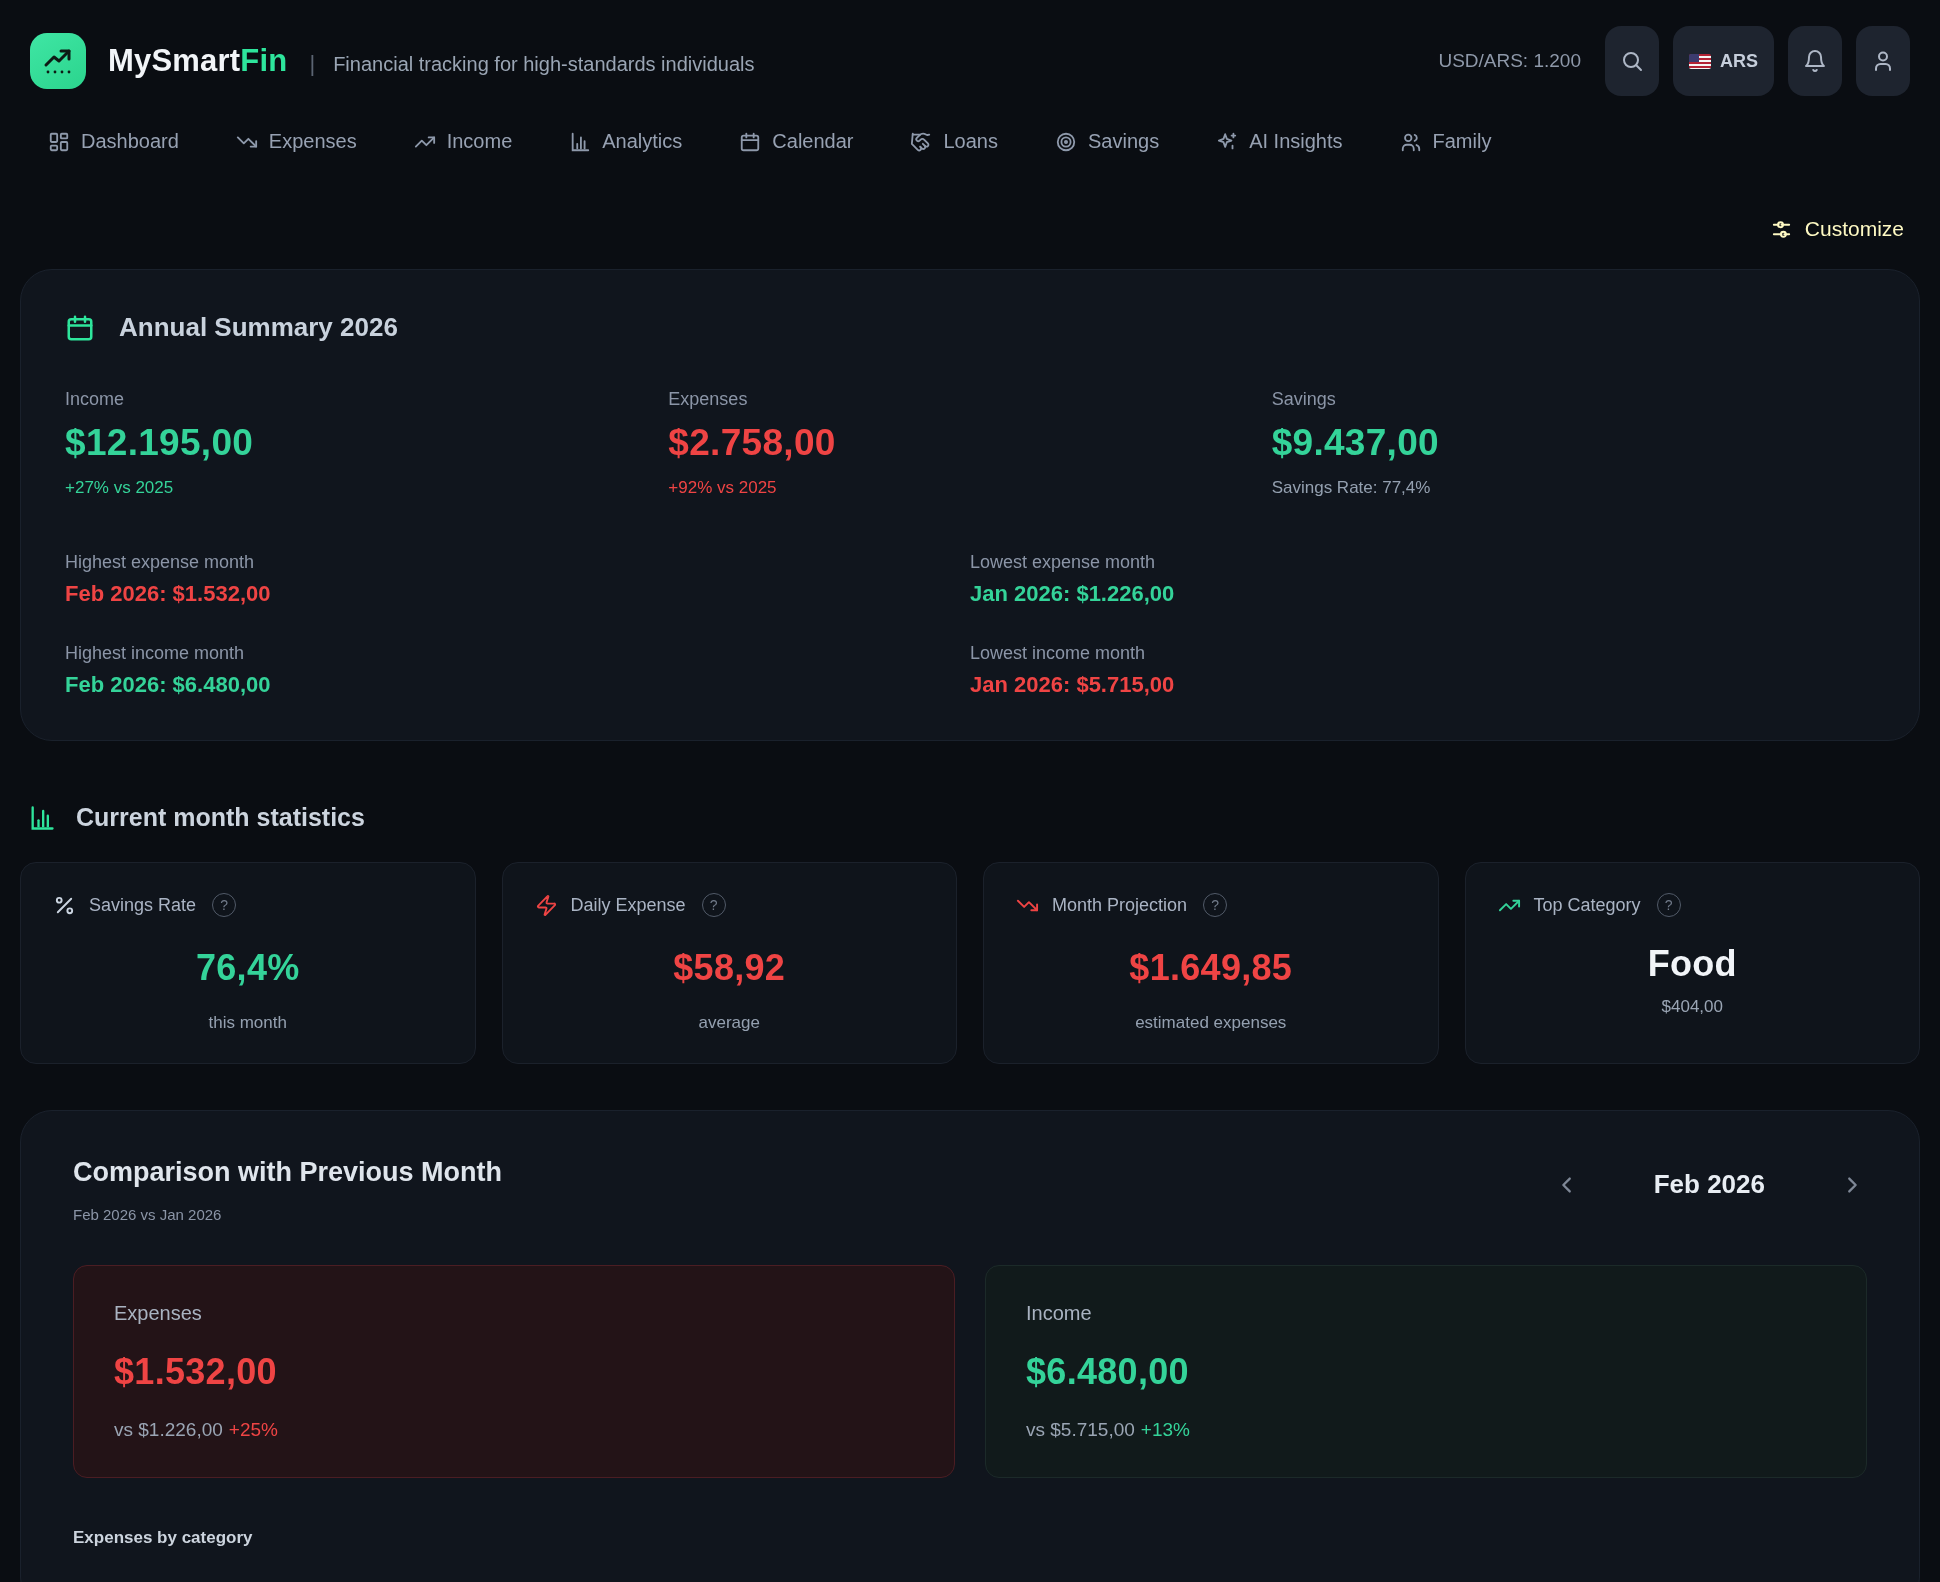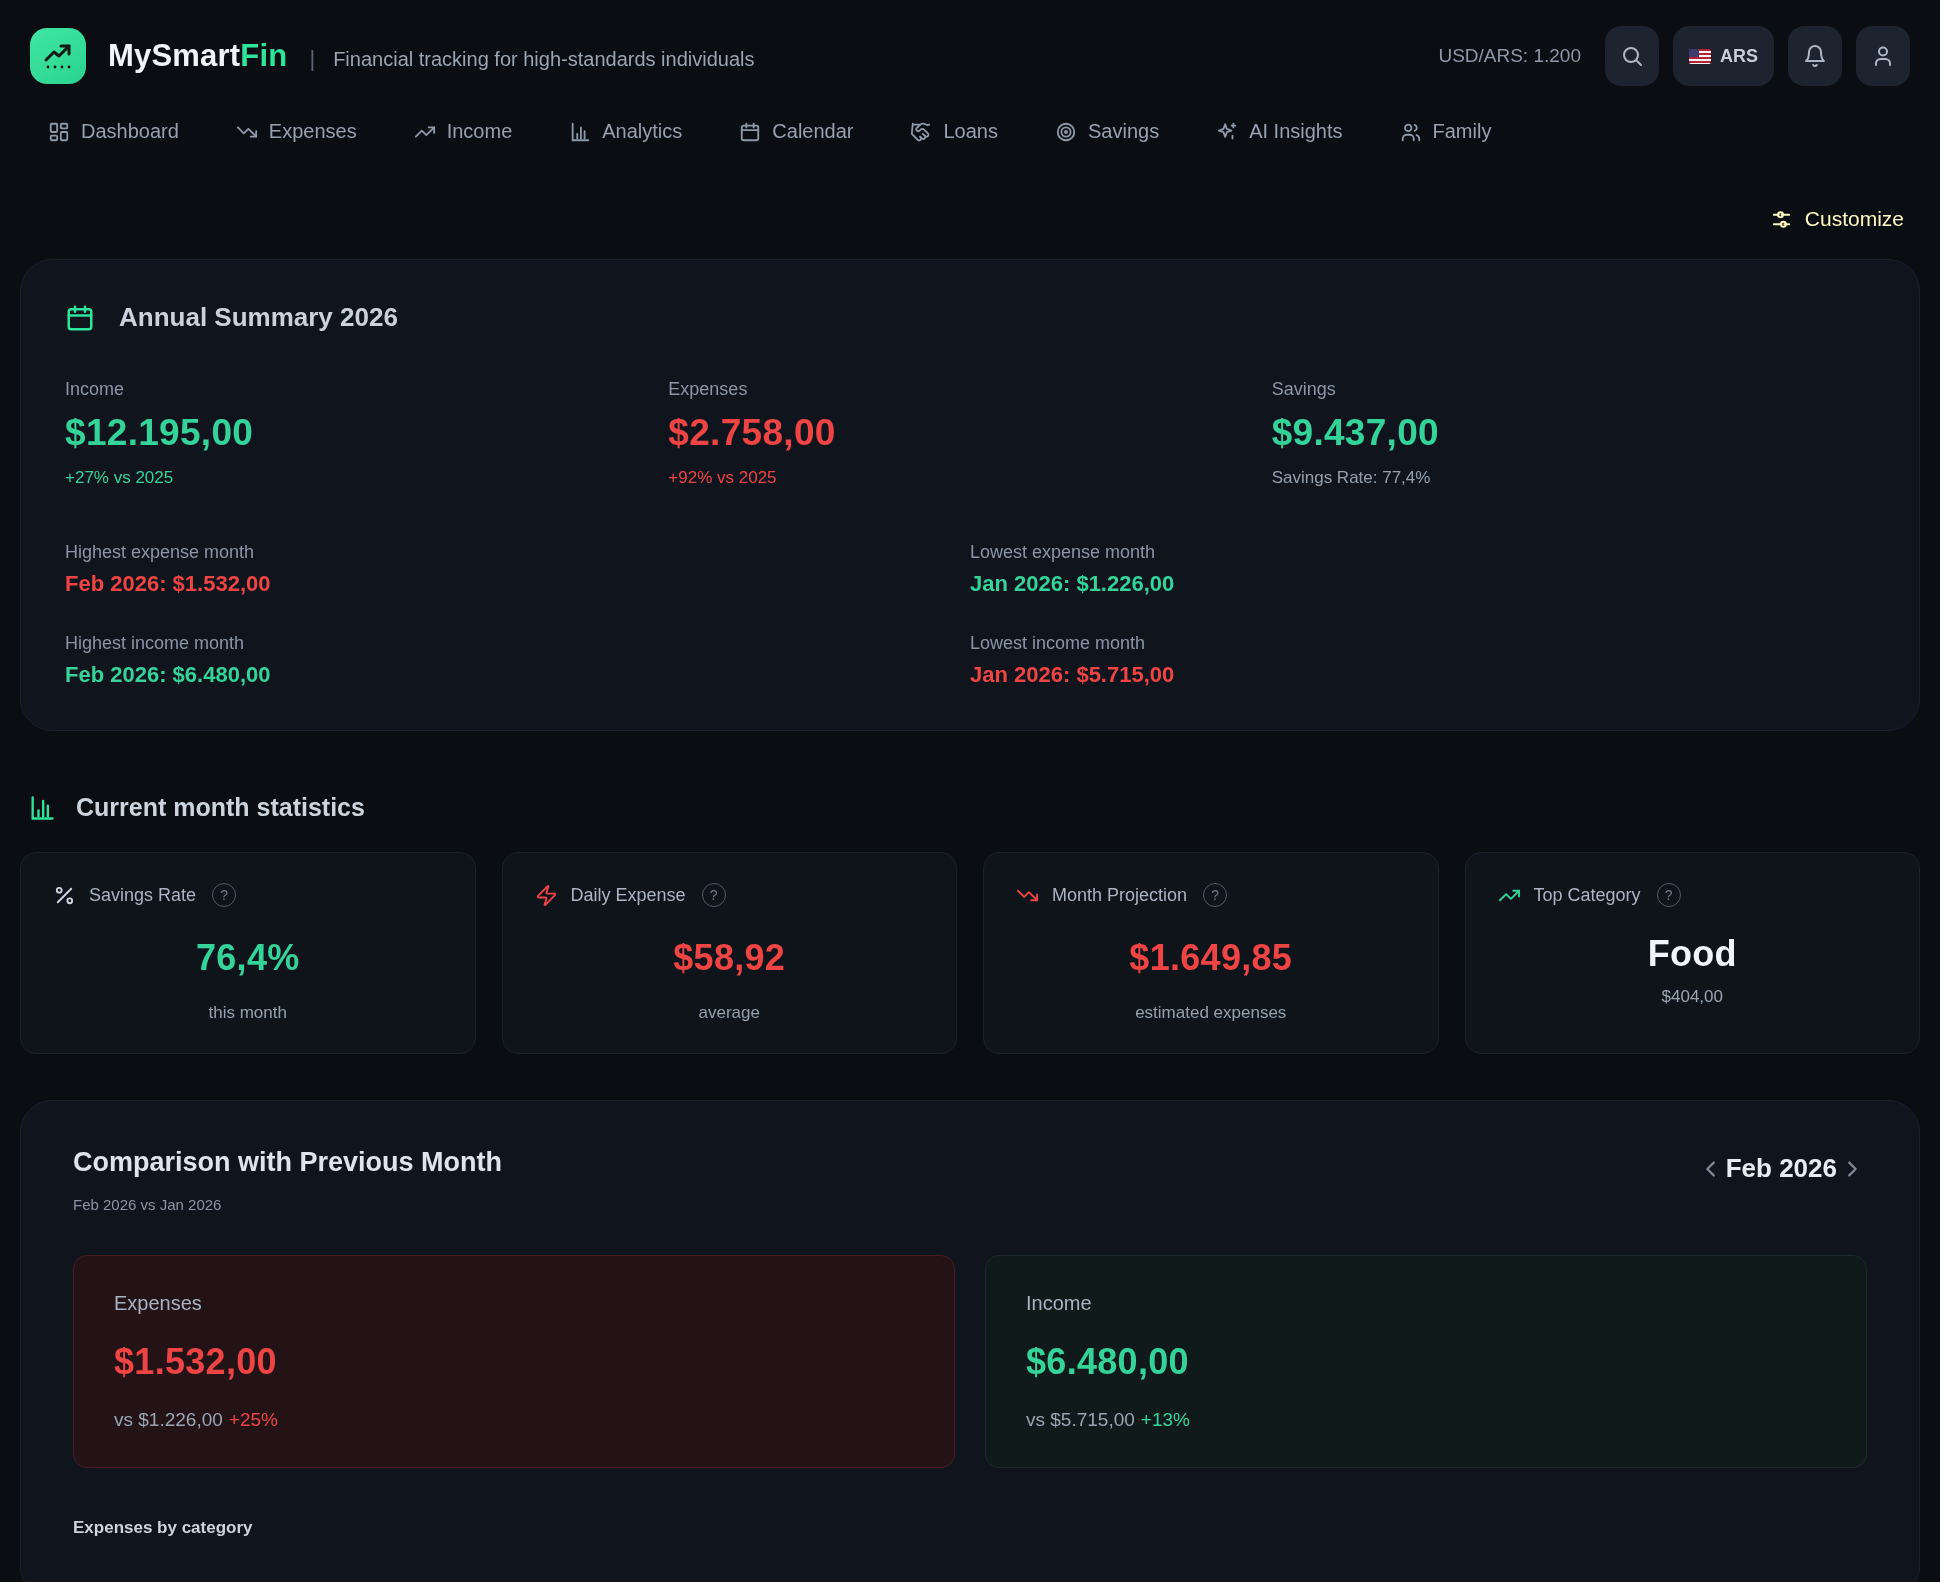--- a/index.html
+++ b/index.html
@@ -20,21 +20,21 @@
     display:flex; align-items:center; justify-content:center;
   }
   .brand { display:flex; align-items:baseline; margin-left:22px; }
   .brand-name { font-size:31px; font-weight:800; letter-spacing:.2px; color:#f2f5f8; }
   .brand-accent { color:#2ee59c; }
   .brand-divider { color:#5b6472; font-size:22px; margin:0 18px 0 22px; }
   .tagline { font-size:20px; color:#9aa5b4; }
   .header-right { margin-left:auto; display:flex; align-items:center; gap:14px; }
   .fx-rate { font-size:19px; color:#8e98a9; margin-right:10px; }
   .icon-btn {
-    height:60px; min-width:54px; border:none; cursor:pointer;
+    height:70px; min-width:54px; border:none; cursor:pointer;
     background:#1e242f; border-radius:16px; color:#aeb7c6;
     display:flex; align-items:center; justify-content:center; gap:9px;
     font-family:inherit;
   }
   .currency-btn { padding:0 16px; font-size:18px; font-weight:700; color:#c6cedb; }
   .flag { width:22px; height:15px; border-radius:2px; position:relative; overflow:hidden;
     background:repeating-linear-gradient(#b22234 0 2px,#f5f5f5 2px 4px); }
   .flag span { position:absolute; left:0; top:0; width:10px; height:8px; background:#3c3b6e; }
 
   
@@ -82,21 +82,21 @@
   .stat-card-value { font-size:36px; font-weight:800; margin-top:30px; letter-spacing:.3px; }
   .stat-card-sub { font-size:17px; color:#94a0b0; margin-top:24px; }
   .stat-card-value.compact { margin-top:26px; }
   .stat-card-sub.compact { margin-top:12px; color:#9aa5b4; }
 
   
   .comparison-card { margin-top:46px; padding:46px 52px 60px 52px; }
   .comparison-head { display:flex; align-items:flex-start; }
   .comparison-title { font-size:27px; font-weight:600; color:#dfe5ec; }
   .comparison-sub { font-size:15px; color:#8b95a7; margin-top:18px; }
-  .month-nav { margin-left:auto; display:flex; align-items:center; margin-top:6px; }
+  .month-nav { margin-left:auto; display:flex; align-items:center; gap:72px; margin-top:12px; }
   .month-label { font-size:26px; font-weight:700; color:#e8edf3; }
   .chev { color:#7e8796; cursor:pointer; background:none; border:none; padding:4px; }
 
   .comparison-grid { display:grid; grid-template-columns:1fr 1fr; gap:30px; margin-top:42px; }
   .cmp-card { border-radius:14px; padding:36px 40px; }
   .cmp-expenses { background:#231317; border:1px solid #4b1d23; }
   .cmp-income { background:#111a1b; border:1px solid #1c2a29; }
   .cmp-label { font-size:20px; color:#a9b3c1; }
   .cmp-value { font-size:36px; font-weight:800; margin-top:26px; letter-spacing:.3px; }
   .cmp-vs { font-size:19px; margin-top:26px; color:#9aa5b4; }

